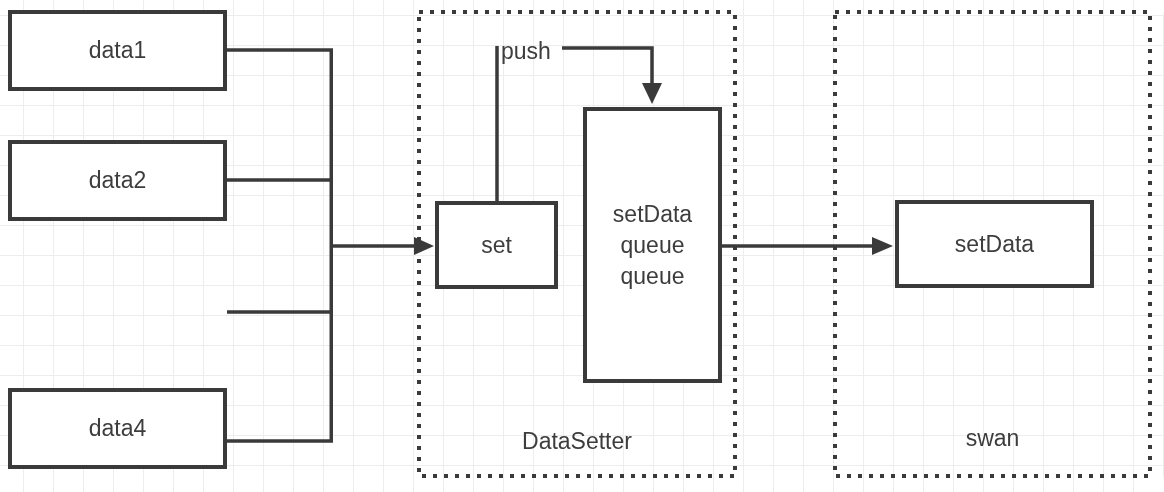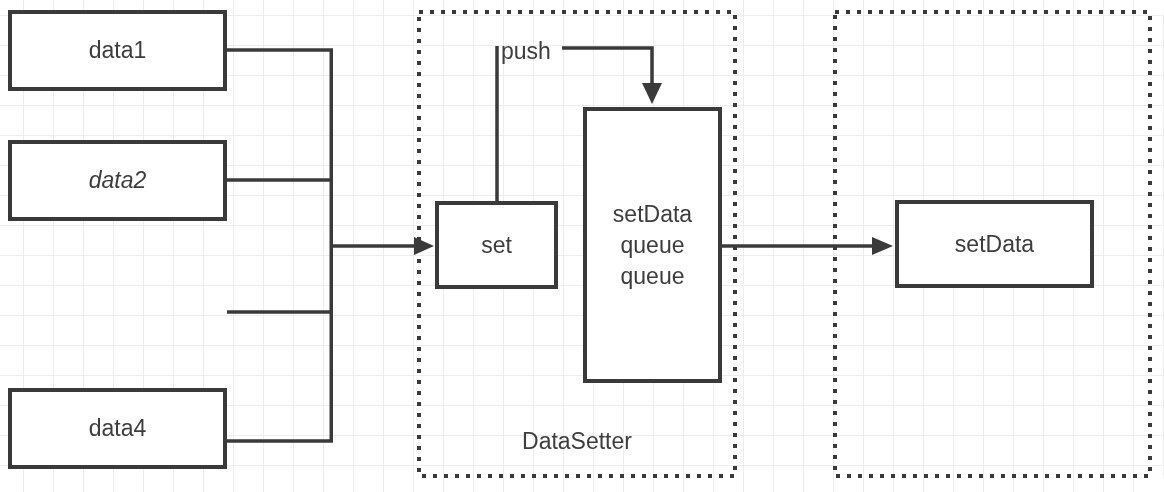--- a/index.html
+++ b/index.html
@@ -33,21 +33,21 @@
     background: #ffffff;
     border: 4px solid #3a3a3a;
     display: flex;
     align-items: center;
     justify-content: center;
     font-size: 23px;
     color: #3d3d3d;
     text-align: center;
   }
   #box-data1 { left: 8px;   top: 10px;  width: 219px; height: 81px; }
-  #box-data2 { left: 8px;   top: 140px; width: 219px; height: 81px; font-style: italic; }
+  #box-data2 { left: 8px;   top: 140px; width: 219px; height: 81px; }
   #box-data3 { left: 8px;   top: 272px; width: 219px; height: 81px; }
   #box-data4 { left: 8px;   top: 388px; width: 219px; height: 81px; }
   #box-set   { left: 435px; top: 201px; width: 123px; height: 88px; }
   #box-queue { left: 583px; top: 107px; width: 139px; height: 276px;
                flex-direction: column; line-height: 31px; }
   #box-setdata { left: 895px; top: 200px; width: 199px; height: 88px; }
 
   .container-label {
     position: absolute;
     font-size: 23px;
@@ -110,14 +110,15 @@
     <span>queue</span>
   </div>
 
   <div class="box" id="box-setdata">
     <span>setData</span>
   </div>
 
   <div class="edge-label" id="label-push">push</div>
 
   <div class="container-label" id="label-datasetter">DataSetter</div>
+  <div class="container-label" id="label-swan">swan</div>
 
 </div>
 
 </body></html>

